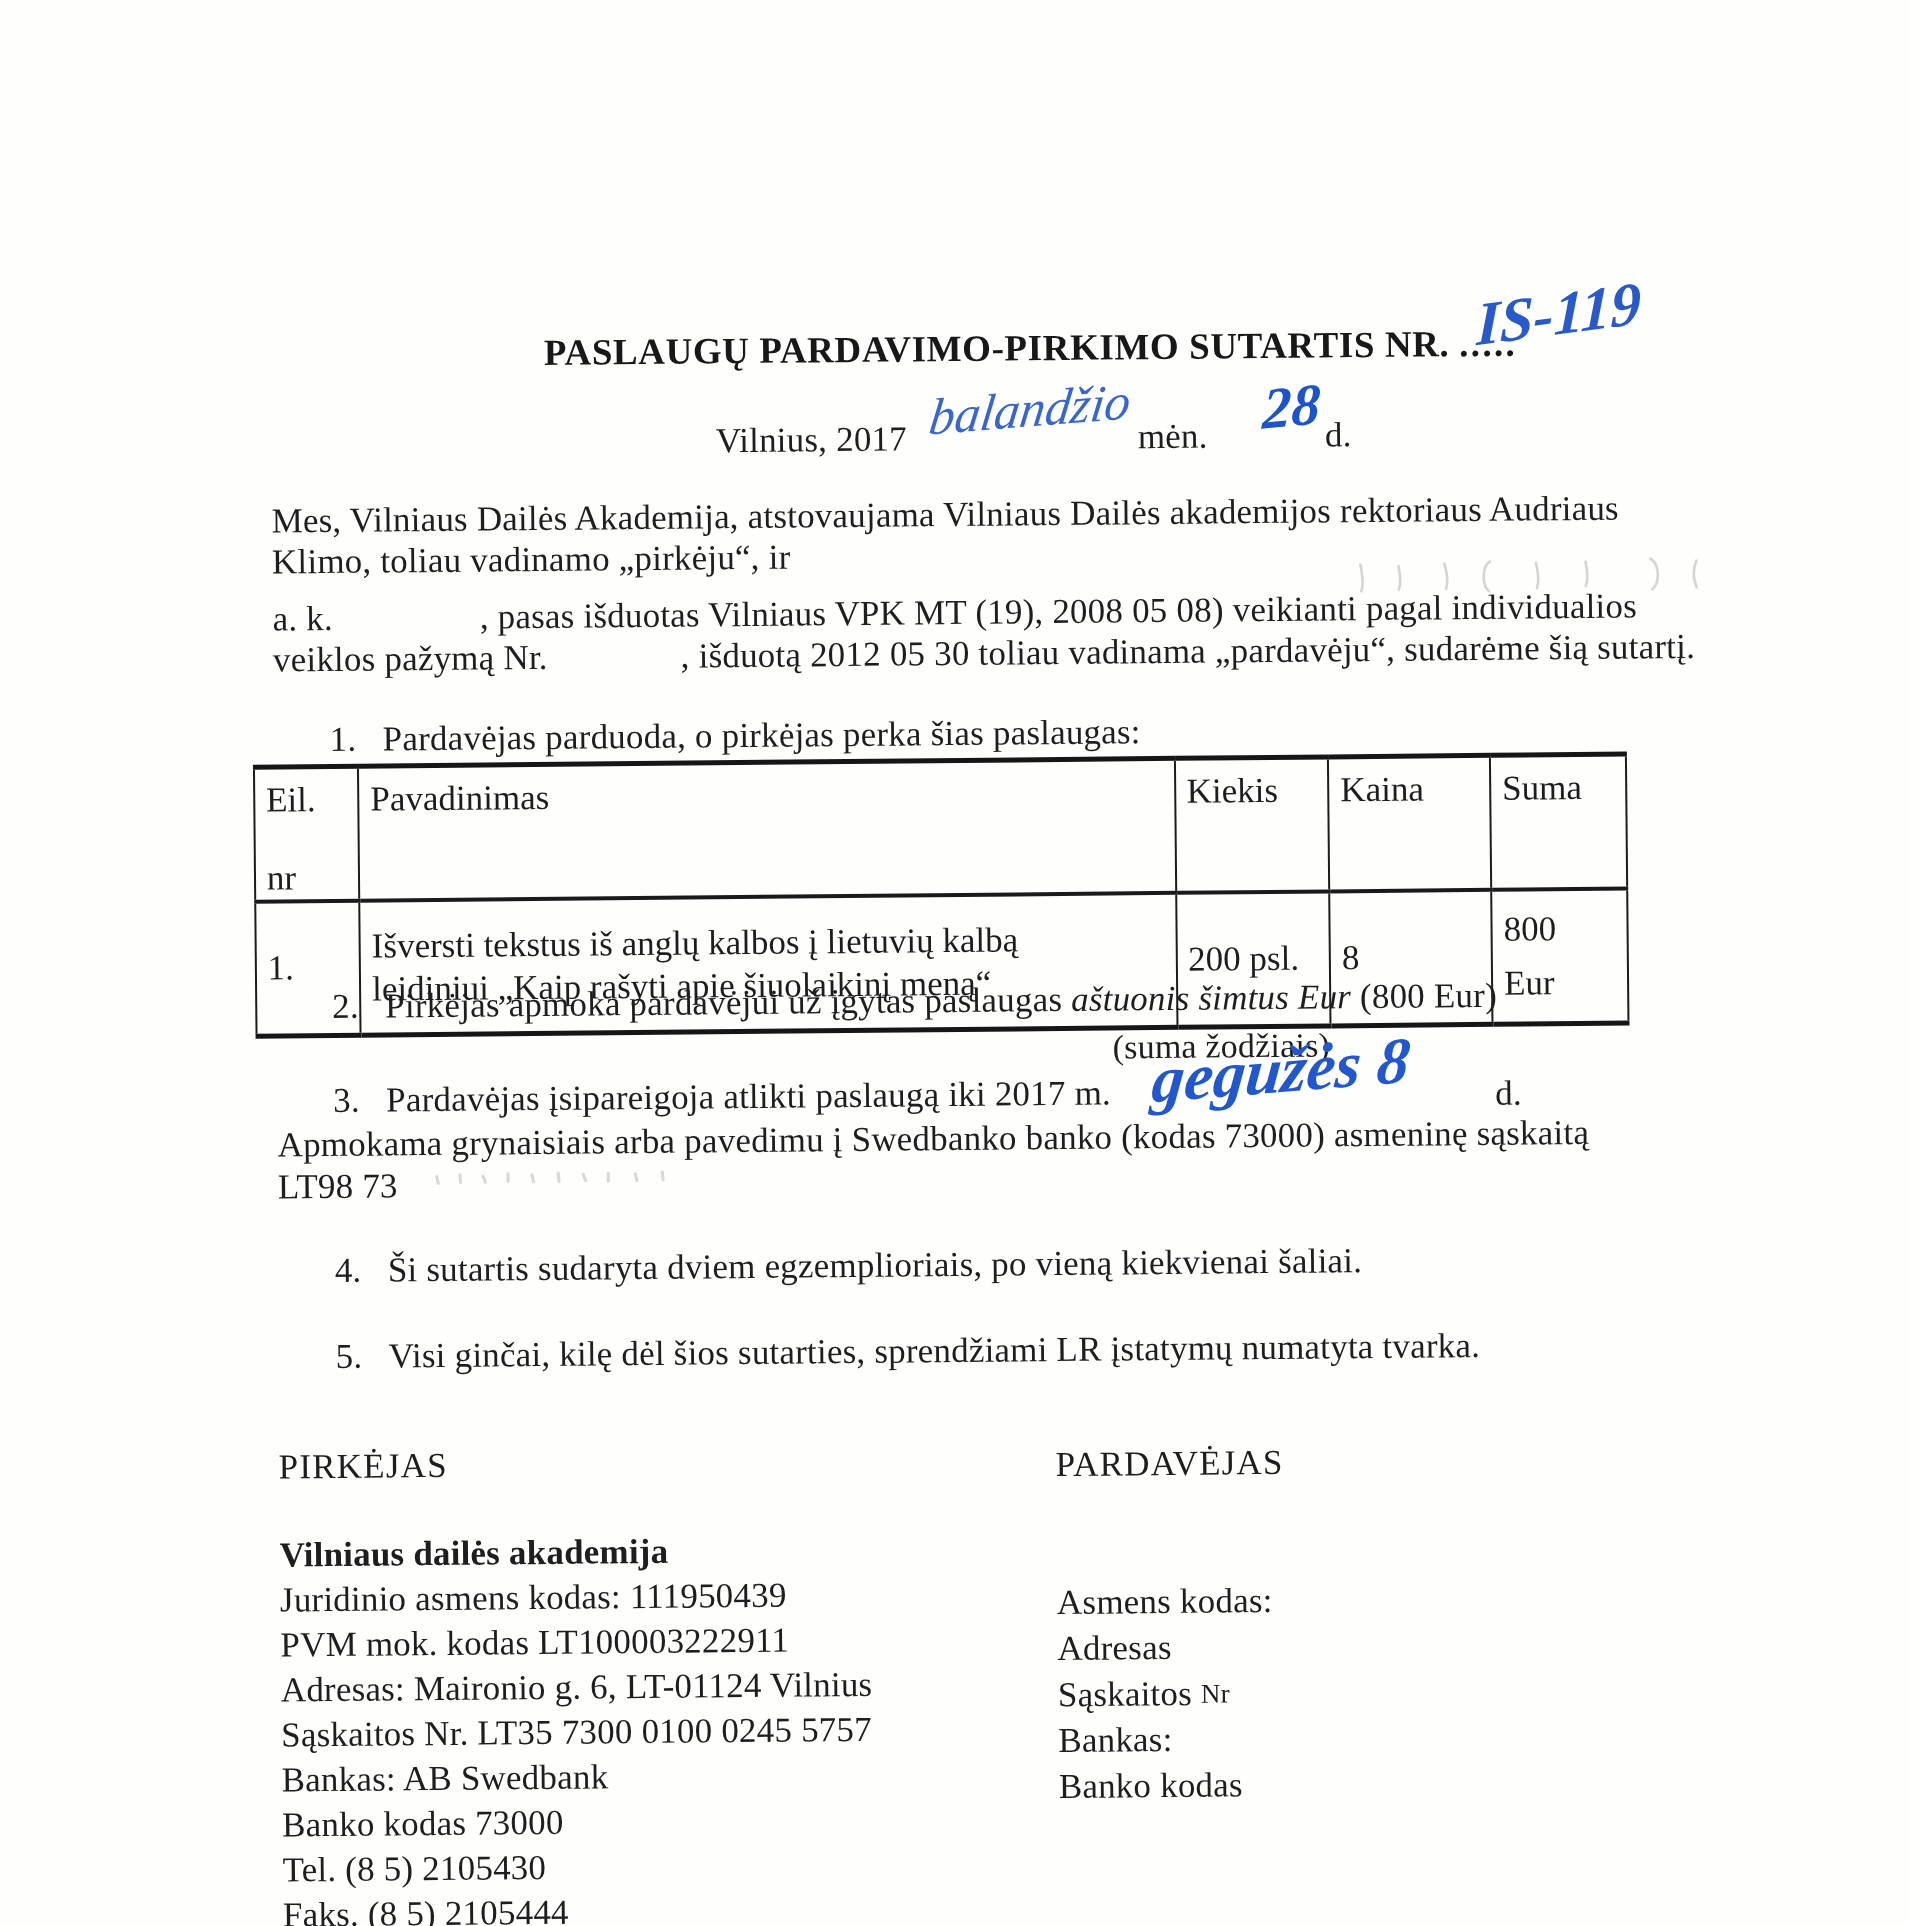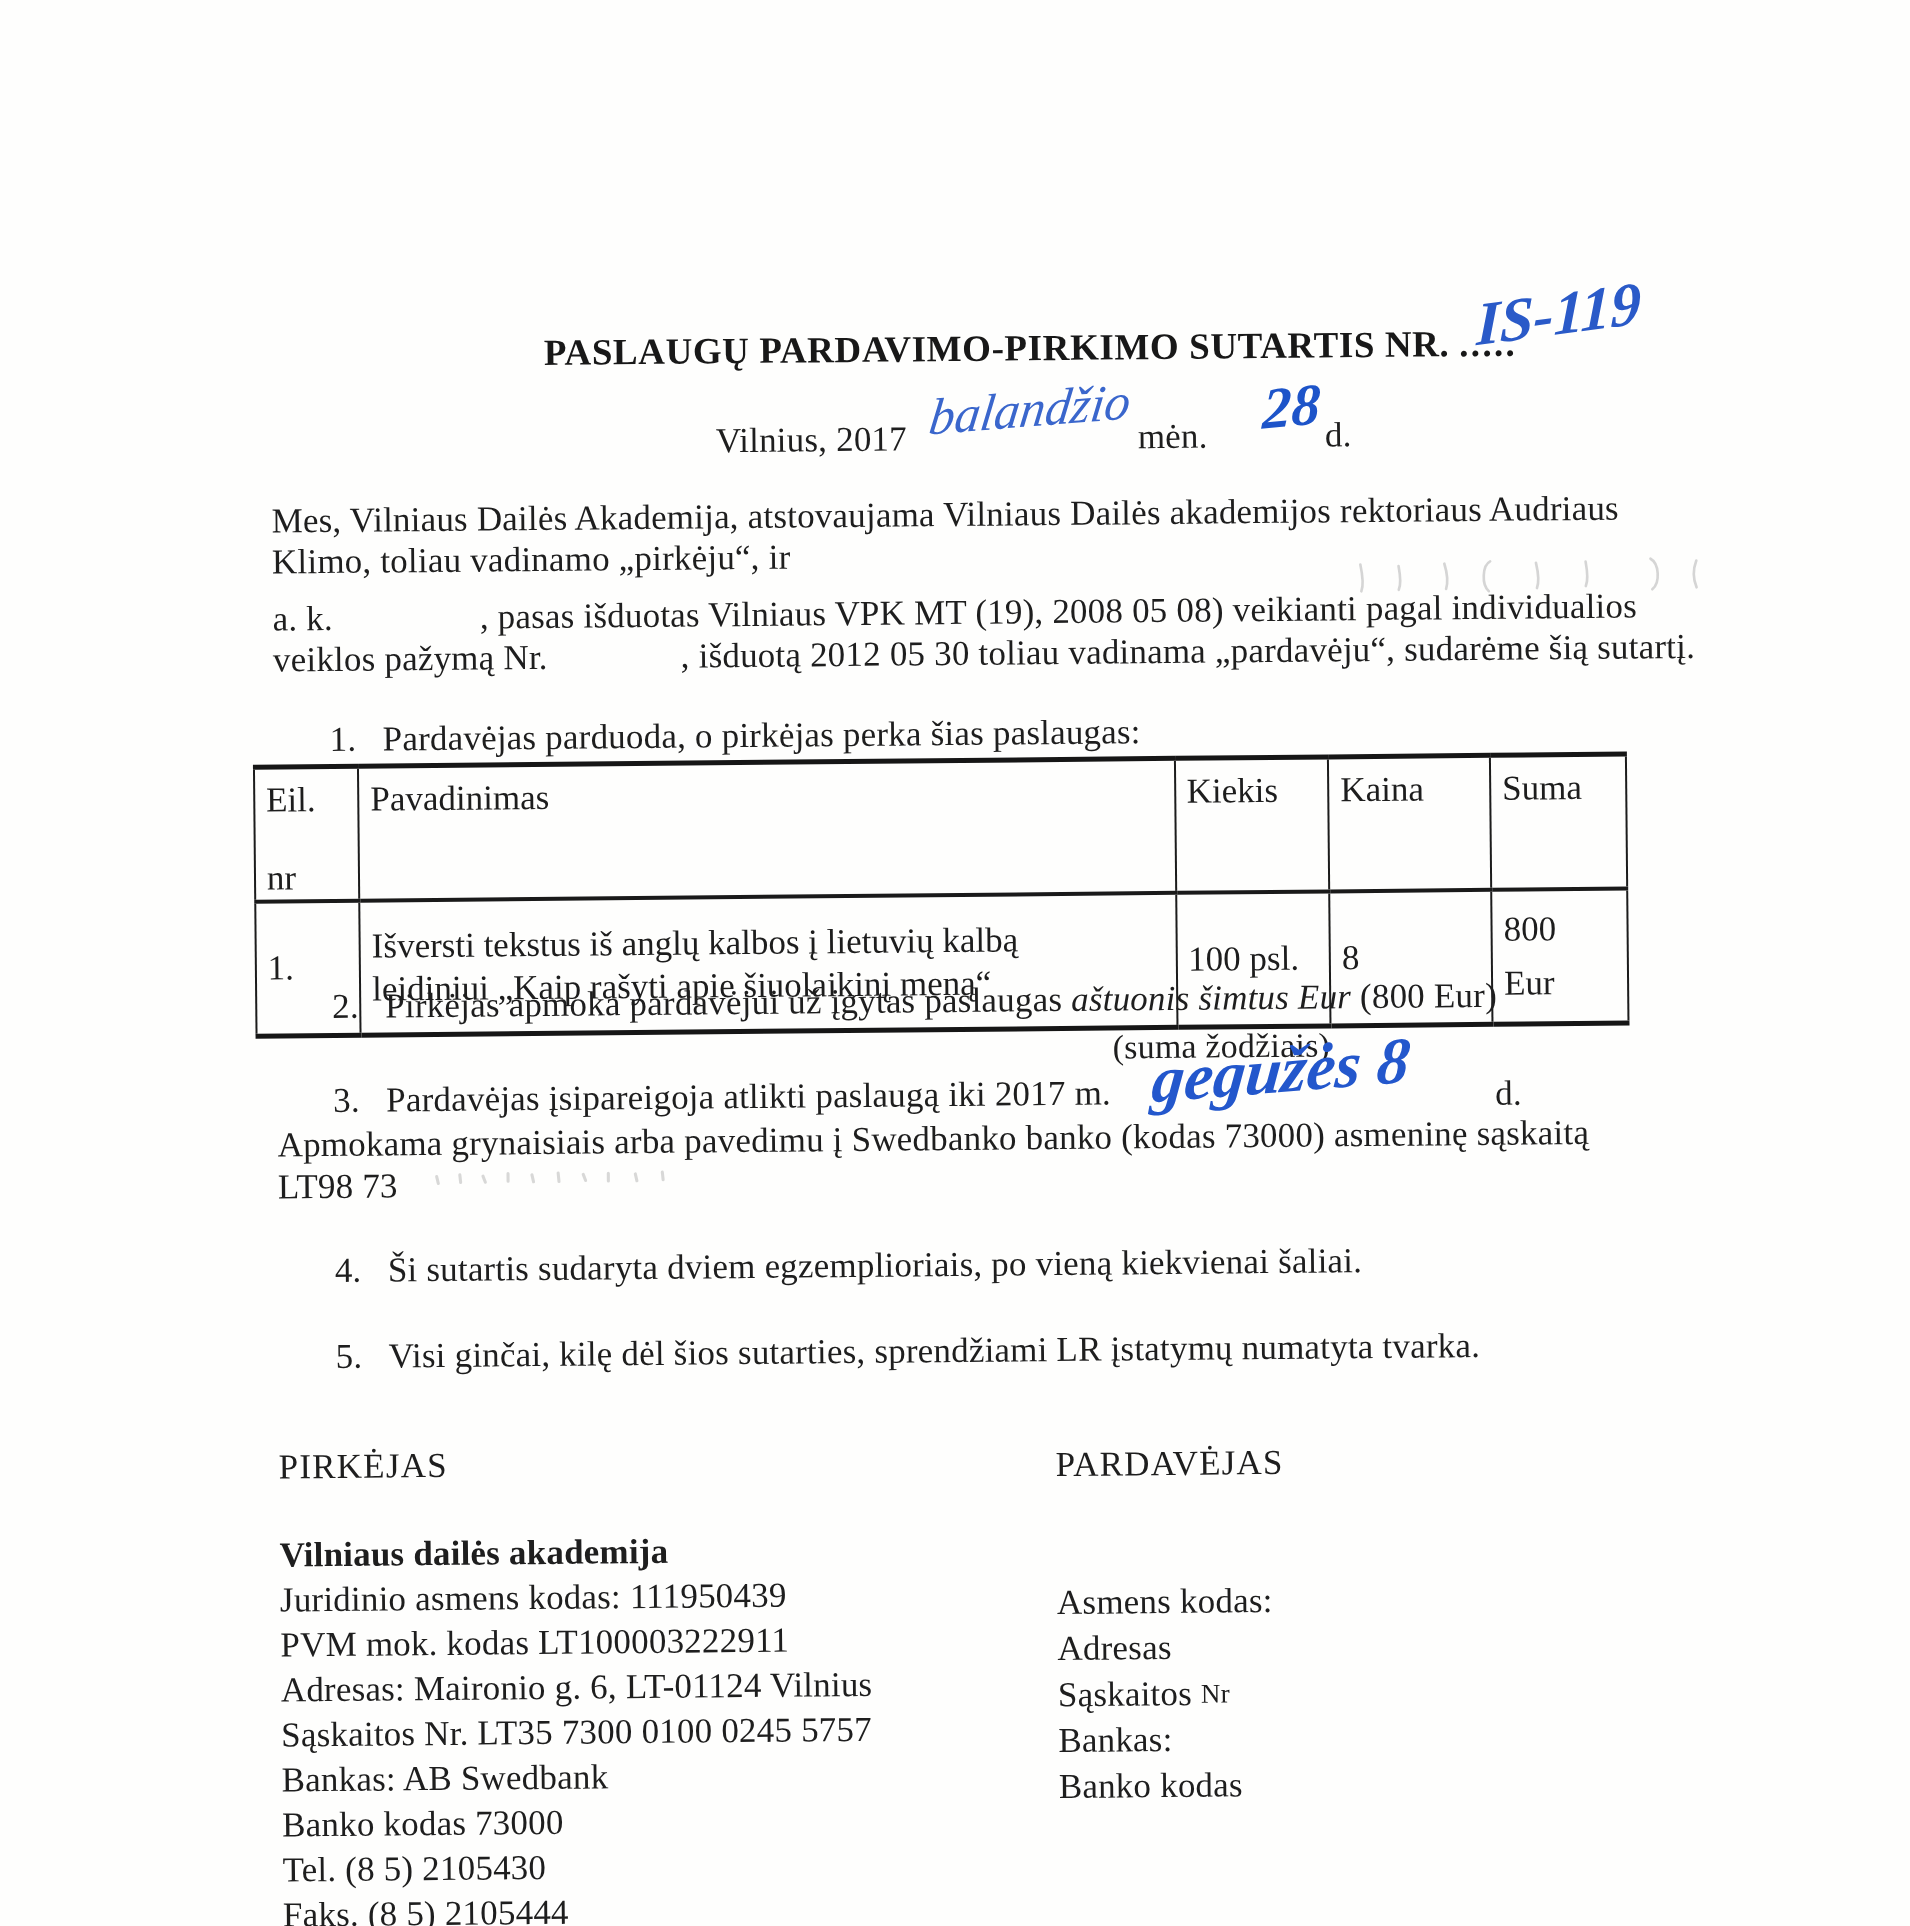--- a/index.html
+++ b/index.html
@@ -98,21 +98,21 @@
       <td>Kiekis</td>
       <td>Kaina</td>
       <td>Suma</td>
     </tr>
     <tr class="drow">
       <td>1.</td>
       <td>
         <div class="line">Išversti tekstus iš anglų kalbos į lietuvių kalbą</div>
         <div class="line">leidiniui „Kaip rašyti apie šiuolaikinį meną“</div>
       </td>
-      <td>100 psl.</td>
+      <td>200 psl.</td>
       <td>8</td>
       <td>
         <div>800</div>
         <div style="margin-top:11.6px;">Eur</div>
       </td>
     </tr>
   </tbody>
       </table>
 
   <div class="abs t clause" style="left:333px;top:980px;">

